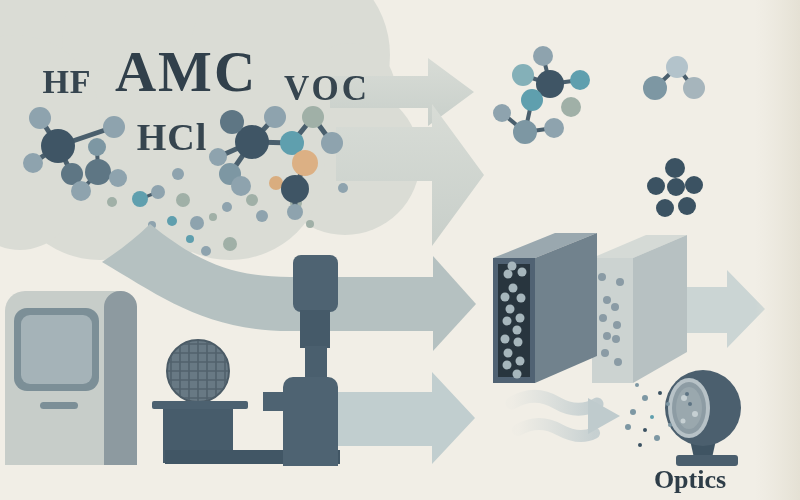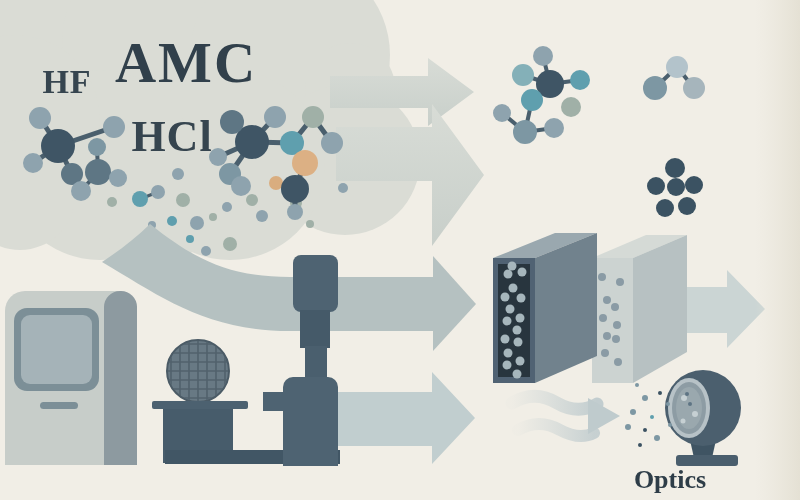--- a/index.html
+++ b/index.html
@@ -2,26 +2,26 @@
 <html><head>
 <meta charset="utf-8">
 <style>
   html,body{margin:0;padding:0;}
   .stage{position:relative;width:800px;height:500px;background:#f1eee6;overflow:hidden;
          font-family:Liberation Serif, serif;}
   .stage svg{position:absolute;left:0;top:0;}
   .label{position:absolute;transform:translate(-50%,-50%);font-weight:700;color:#36454f;
          white-space:pre-line;text-align:center;line-height:1.22;}
   .lbl-hf{left:67px;top:82px;font-size:34px;letter-spacing:1px;}
-  .lbl-amc{left:186px;top:63px;font-size:57px;letter-spacing:2px;color:#31404b;}
+  .lbl-amc{left:186px;top:72px;font-size:57px;letter-spacing:2px;color:#31404b;}
   .lbl-voc{left:327px;top:89px;font-size:35px;letter-spacing:3px;}
-  .lbl-hcl{left:172px;top:137px;font-size:44px;letter-spacing:1px;}
+  .lbl-hcl{left:172px;top:137px;font-size:38px;letter-spacing:1px;}
   .lbl-ac{left:541px;top:177px;font-size:25px;color:#2e3d48;}
   .lbl-al{left:675px;top:128px;font-size:24px;color:#2e3d48;}
-  .lbl-op{left:670px;top:480px;font-size:26px;color:#2e3d48;}
+  .lbl-op{left:690px;top:480px;font-size:26px;color:#2e3d48;}
 </style>
 </head>
 <body>
 
 <div class="stage">
   <svg width="800" height="500" viewBox="0 0 800 500">
     <defs>
       <linearGradient id="gA" x1="0" y1="0" x2="0" y2="1">
         <stop offset="0" stop-color="#d8dcd6"></stop>
           <stop offset="1" stop-color="#c8cfca"></stop>
@@ -290,15 +290,16 @@
           <circle cx="640" cy="445" r="2" fill="#3b5262"></circle>
           <circle cx="670" cy="425" r="2" fill="#7d97a3"></circle>
         </g>
       </g>
 
     <rect x="755" y="0" width="45" height="500" fill="url(#gEdge)"></rect>
   </svg>
 
   <div class="label lbl-hf">HF</div>
   <div class="label lbl-amc">AMC</div>
+  <div class="label lbl-voc">VOC</div>
   <div class="label lbl-hcl">HCl</div>
   <div class="label lbl-op">Optics</div>
 </div>
 
 </body></html>

